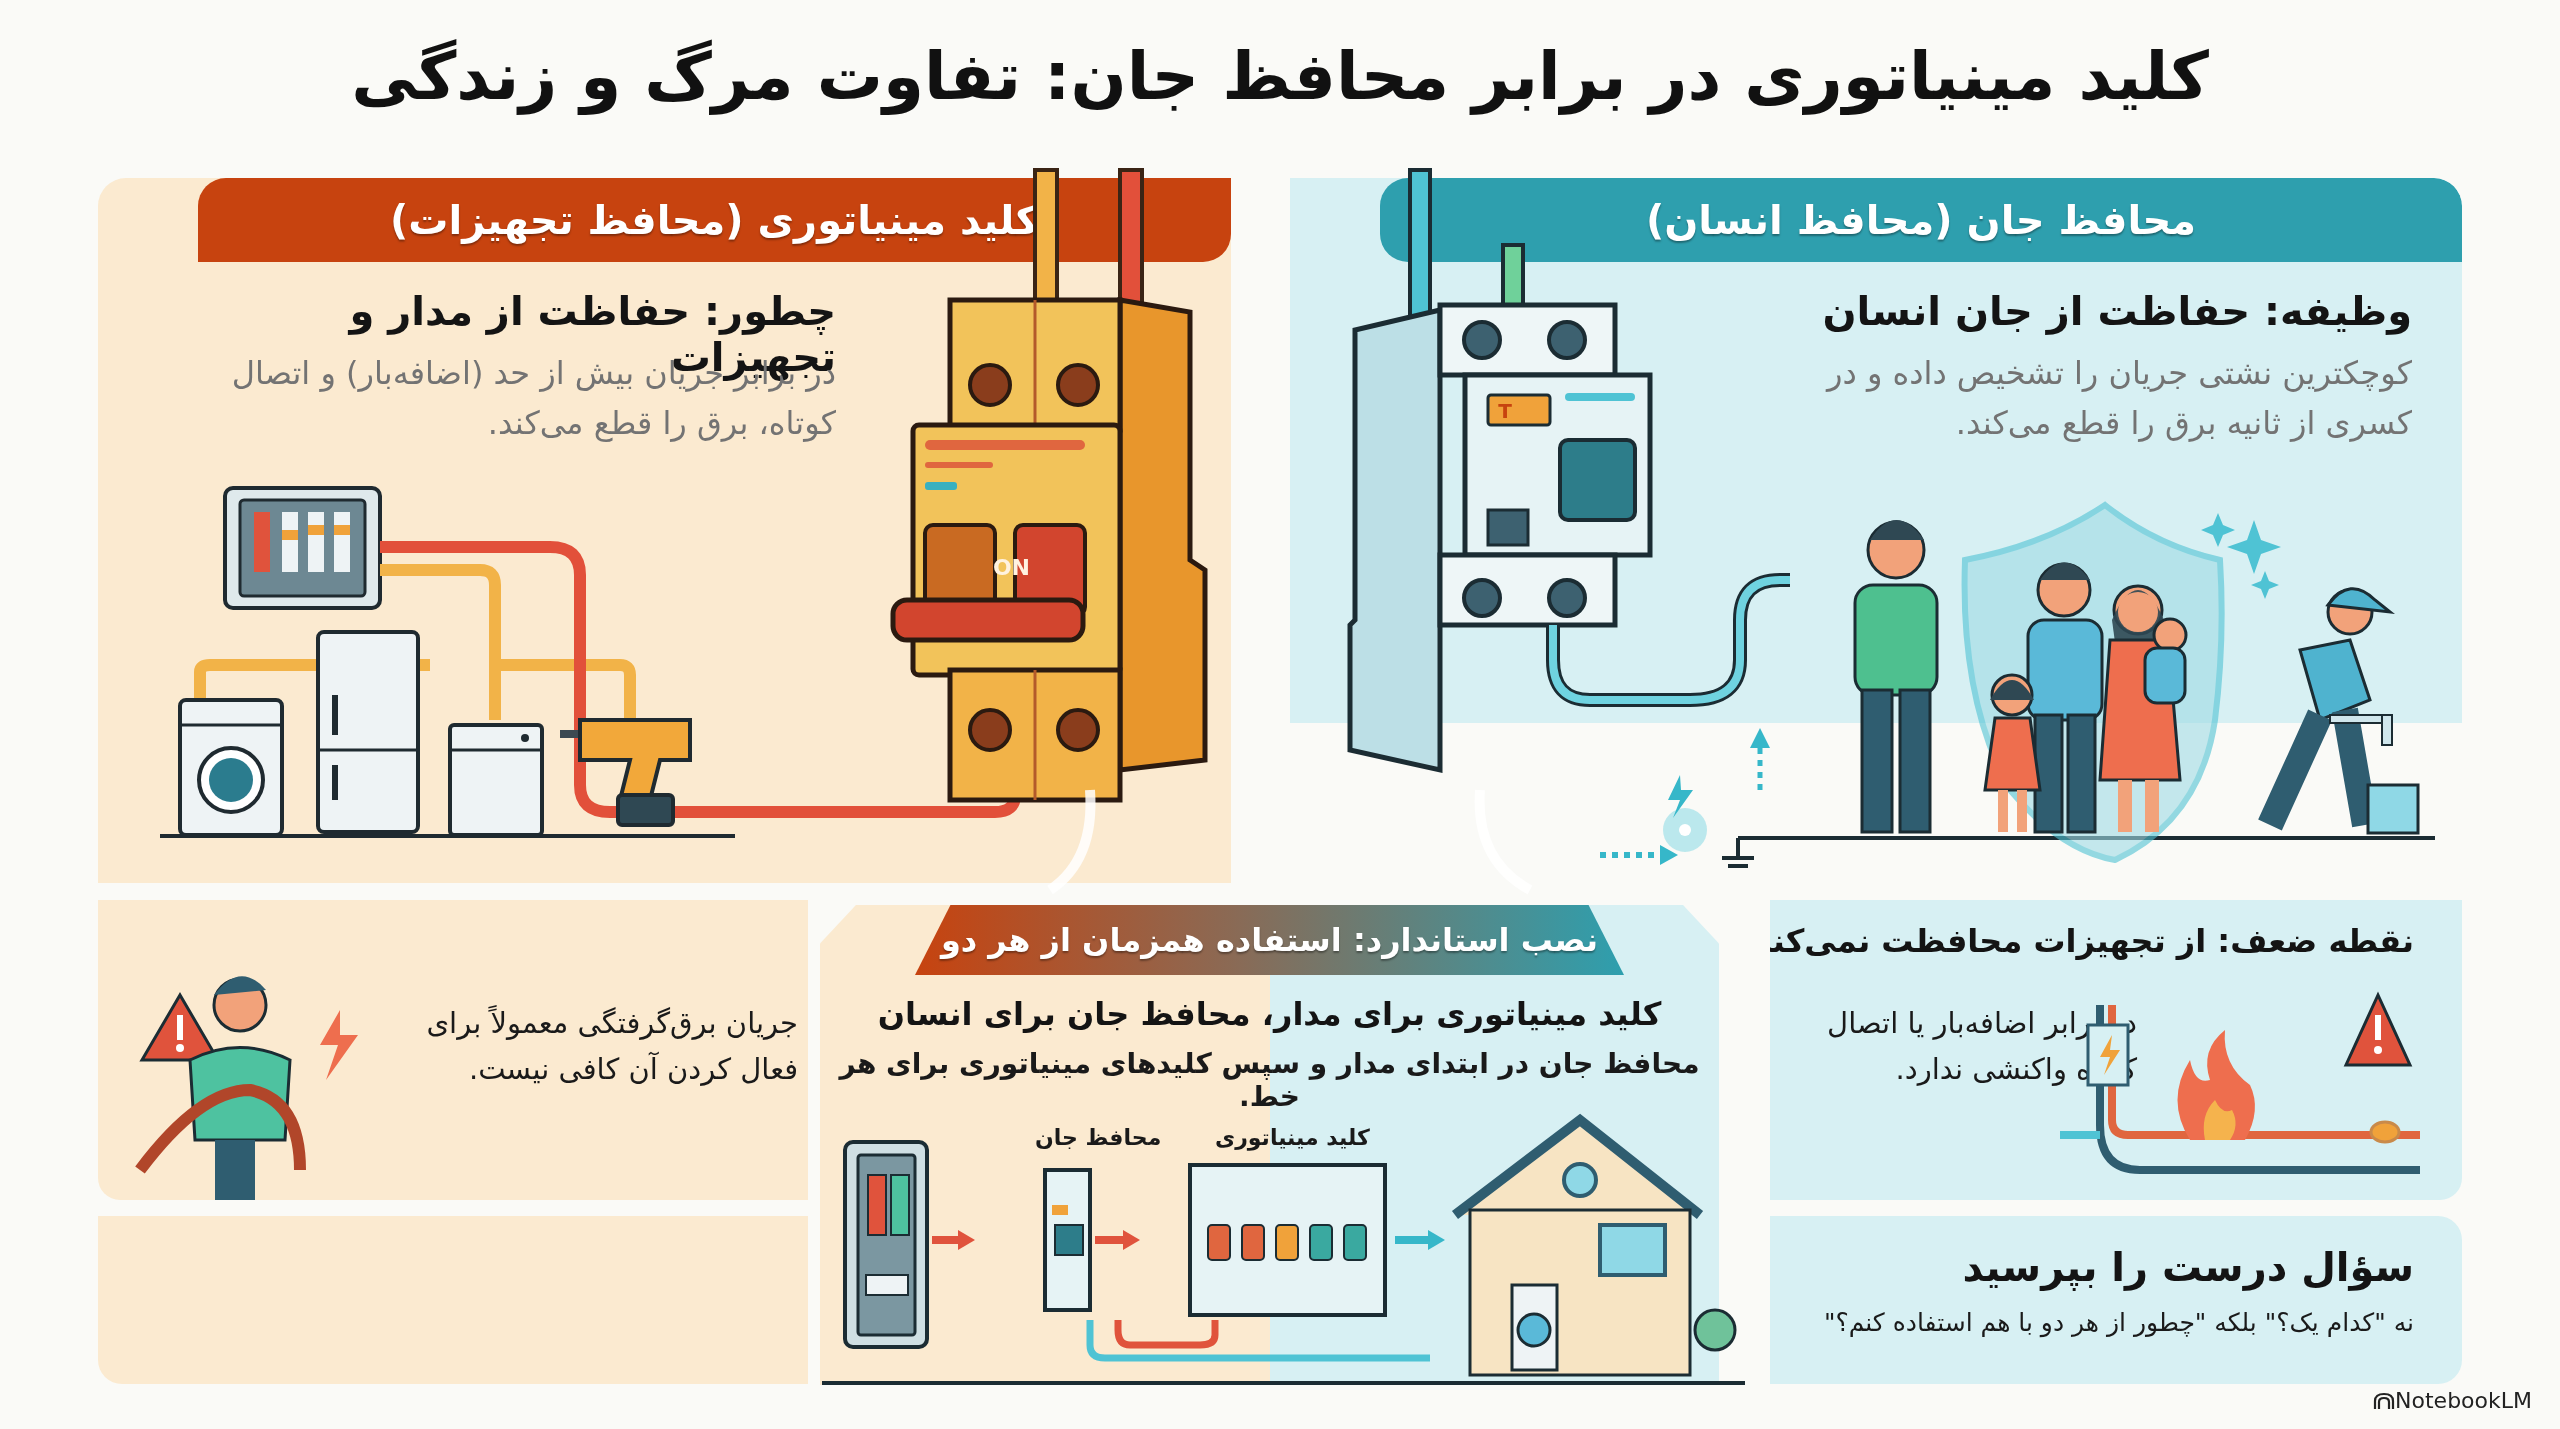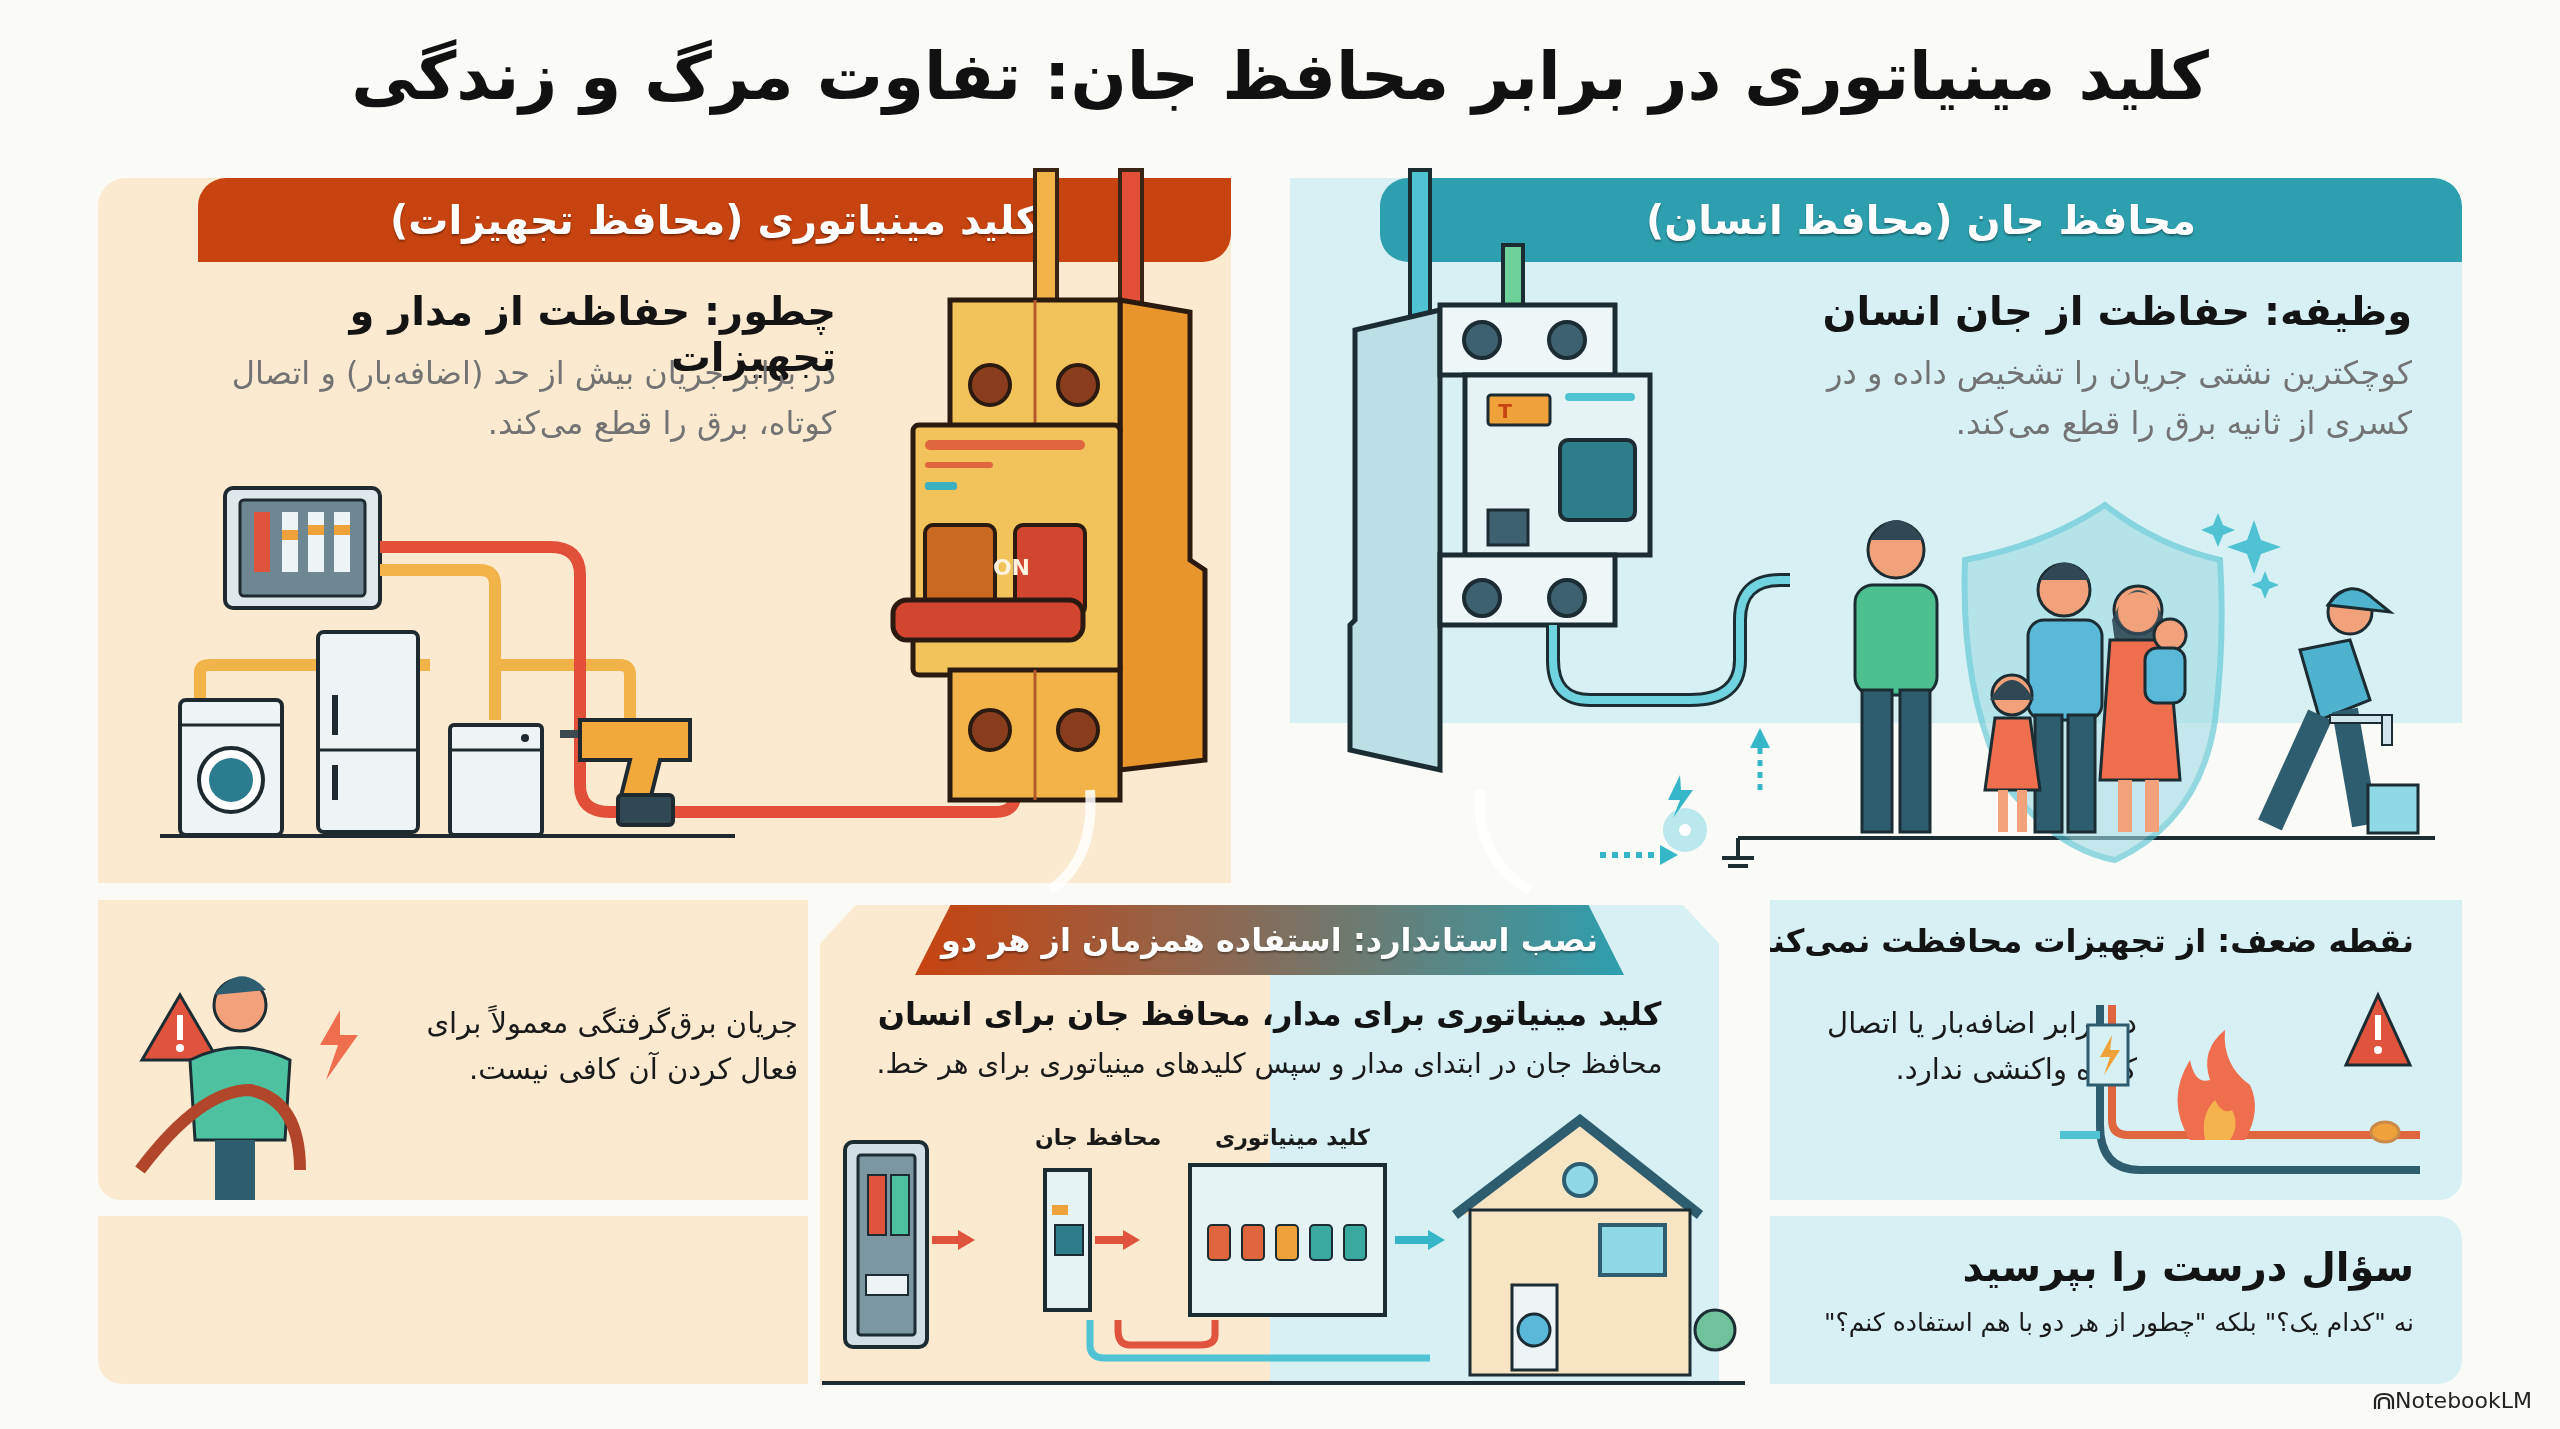--- a/index.html
+++ b/index.html
@@ -252,21 +252,21 @@
   </g>
 </svg>
 
 <div class="panel warm" style="left:98px; top:1216px; width:710px; height:168px; border-radius:0 0 0 24px;"></div>
 
 <div class="panel" style="left:820px; top:905px; width:899px; height:480px; background:linear-gradient(90deg,#fbead0 0%, #fbead0 50%, #d7f0f3 50%, #d7f0f3 100%); clip-path: polygon(4% 0, 96% 0, 100% 8%, 100% 100%, 0 100%, 0 8%);">
   <div class="center-header" style="left:95px; right:95px; top:0;">
     <span>نصب استاندارد: استفاده همزمان از هر دو</span>
   </div>
   <div class="center-sub" style="left:0; right:0; top:90px;">کلید مینیاتوری برای مدار، محافظ جان برای انسان</div>
-  <div class="center-body" style="left:0; right:0; top:142px;">محافظ جان در ابتدای مدار و سپس کلیدهای مینیاتوری برای هر خط.</div>
+  <div class="center-body" style="left:0; right:0; top:142px;font-weight:bold;">محافظ جان در ابتدای مدار و سپس کلیدهای مینیاتوری برای هر خط.</div>
   <div class="diag-label" style="left:215px; top:220px;">محافظ جان</div>
   <div class="diag-label" style="left:395px; top:220px;">کلید مینیاتوری</div>
 </div>
 <svg style="left:0; top:0;" width="2560" height="1429">
   <g>
     <rect x="845" y="1142" width="82" height="205" rx="8" fill="#cfdfe3" stroke="#1b2c33" stroke-width="4"></rect>
     <rect x="858" y="1155" width="57" height="180" rx="3" fill="#7b97a1" stroke="#1b2c33" stroke-width="3"></rect>
     <rect x="868" y="1175" width="18" height="60" fill="#e0533c" stroke="#1b2c33" stroke-width="2"></rect>
     <rect x="891" y="1175" width="18" height="60" fill="#4ec2a0" stroke="#1b2c33" stroke-width="2"></rect>
     <rect x="866" y="1275" width="42" height="20" fill="#eef3f5" stroke="#1b2c33" stroke-width="2"></rect>

